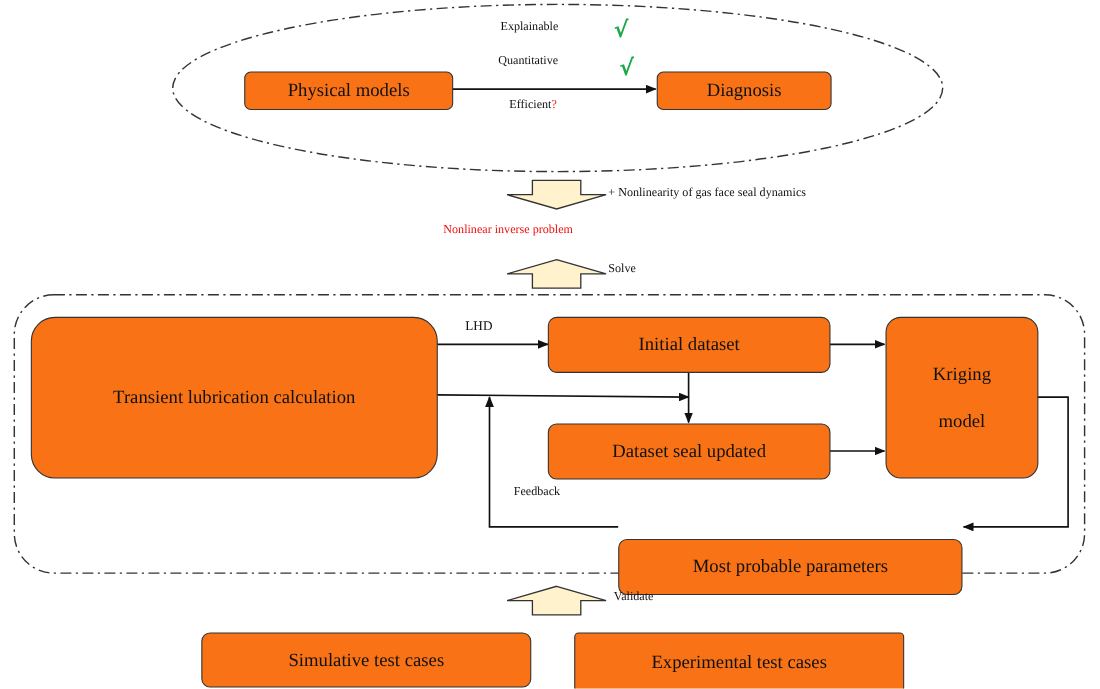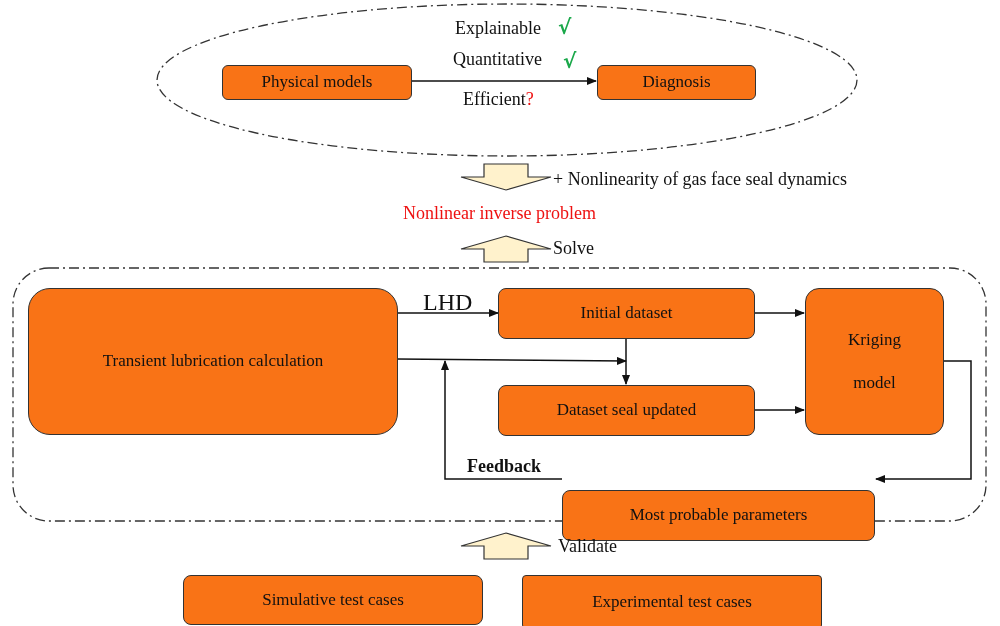--- a/index.html
+++ b/index.html
@@ -2,21 +2,21 @@
 <html><head>
 <meta charset="utf-8">
 <style>
   html, body { margin: 0; padding: 0; background: #ffffff; }
   body { width: 1000px; height: 626px; position: relative; overflow: hidden;
          font-family: "Liberation Serif", "DejaVu Serif", serif; color: #111; }
   svg { position: absolute; left: 0; top: 0; }
   .box { position: absolute; box-sizing: border-box; background: #f97316;
          border: 1.5px solid #333; display: flex; align-items: center;
          justify-content: center; text-align: center; font-size: 17px; line-height: 1.3; }
-  .lbl { position: absolute; font-size: 18px; white-space: nowrap; }
+  .lbl { position: absolute; font-size: 11px; white-space: nowrap; }
   .red { color: #ee1111; }
   .green { color: #1aa84a; font-family: "DejaVu Sans", sans-serif; font-weight: bold; font-size: 20px; }
 </style>
 </head>
 <body>
 
 <svg width="1000" height="626" viewBox="0 0 1000 626">
   <defs>
     <marker id="ah" markerWidth="10" markerHeight="8" refX="9" refY="4" orient="auto" markerUnits="userSpaceOnUse">
       <path d="M0,0 L10,4 L0,8 Z" fill="#111"></path>
@@ -59,25 +59,25 @@
 <span class="lbl green" style="left:563px;top:49px;">√</span>
 <span class="lbl" style="left:463px;top:89px;">
   <span>Efficient</span><span class="red">?</span>
 </span>
 
 <span class="lbl" style="left:553px;top:169px;">+ Nonlinearity of gas face seal dynamics</span>
 <span class="lbl red" style="left:403px;top:203px;">Nonlinear inverse problem</span>
 <span class="lbl" style="left:553px;top:238px;">Solve</span>
 
 <div class="box" style="left:28px;top:288px;width:370px;height:147px;border-radius:22px;">Transient lubrication calculation</div>
-<span class="lbl" style="left:423px;top:289px;font-size:24px;">LHD</span>
+<span class="lbl" style="left:423px;top:289px;font-size:12px;">LHD</span>
 <div class="box" style="left:498px;top:288px;width:257px;height:51px;border-radius:8px;">Initial dataset</div>
 <div class="box" style="left:498px;top:385px;width:257px;height:51px;border-radius:8px;">Dataset seal updated</div>
 <div class="box" style="left:805px;top:288px;width:139px;height:147px;border-radius:14px;flex-direction:column;gap:20px;">
   <span>Kriging</span>
   <span>model</span>
 </div>
 <div class="box" style="left:562px;top:454px;width:313px;height:51px;border-radius:8px;margin-top:36px;">Most probable parameters</div>
-<span class="lbl" style="left:467px;top:456px;font-weight:bold;">Feedback</span>
+<span class="lbl" style="left:467px;top:441px;">Feedback</span>
 
 <span class="lbl" style="left:558px;top:536px;">Validate</span>
 <div class="box" style="left:183px;top:575px;width:300px;height:50px;border-radius:8px;">Simulative test cases</div>
 <div class="box" style="left:522px;top:575px;width:300px;height:54px;border-radius:4px;">Experimental test cases</div>
 
 </body></html>

